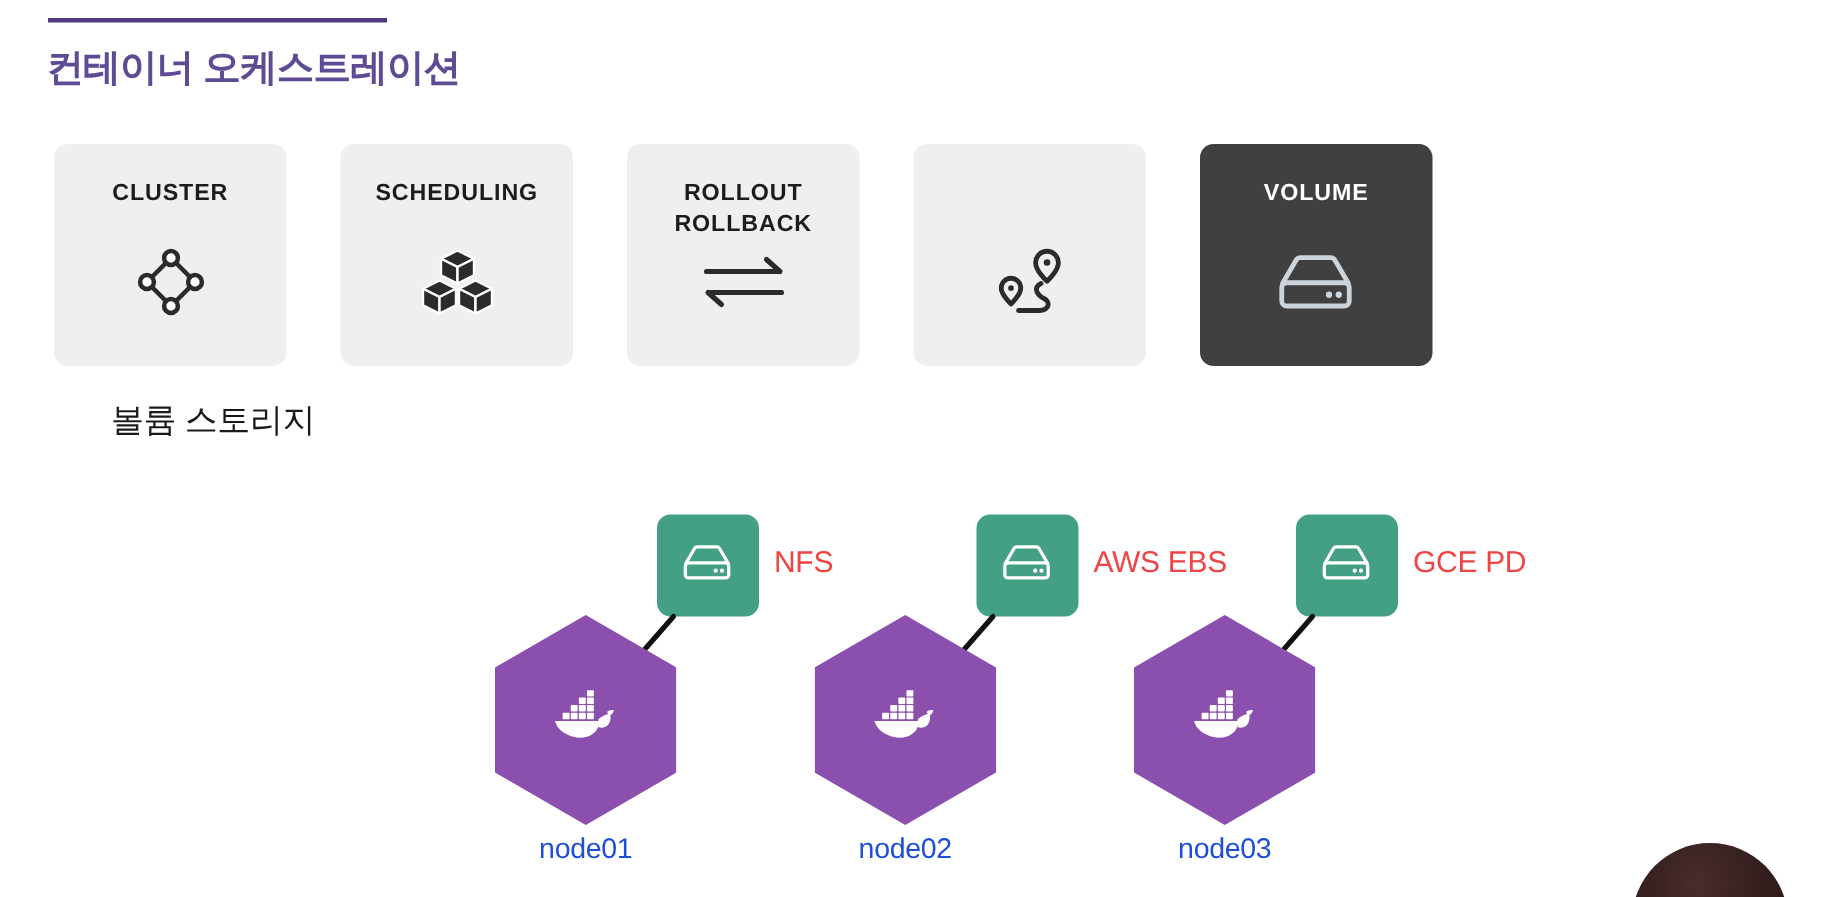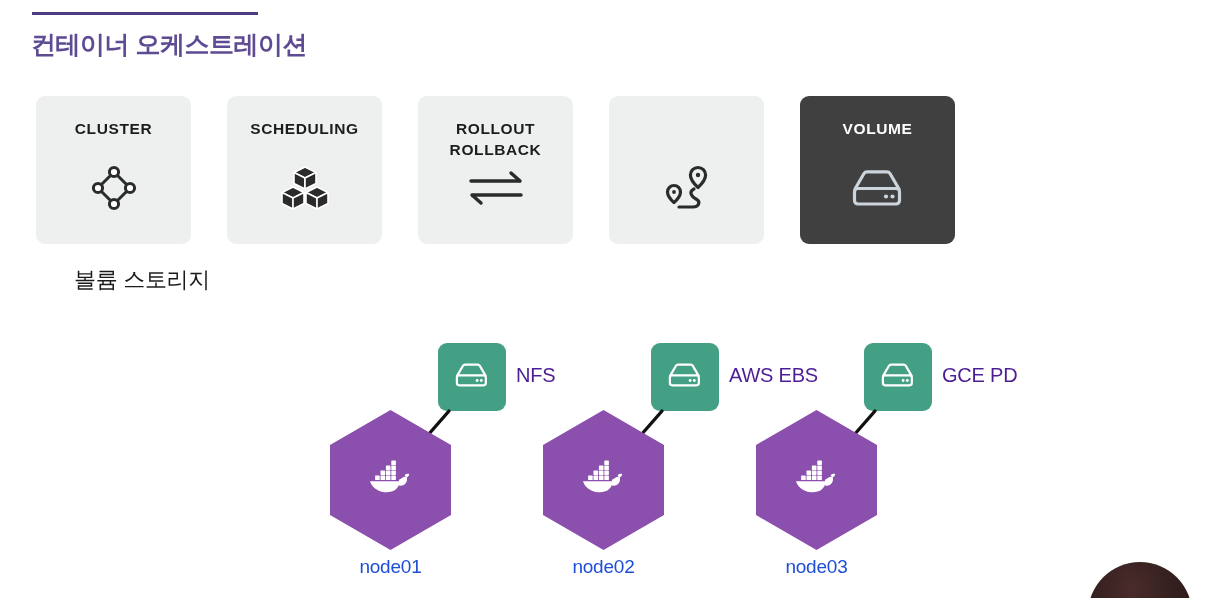--- a/index.html
+++ b/index.html
@@ -119,21 +119,21 @@
     background: #44a085;
     display: flex;
     align-items: center;
     justify-content: center;
   }
   .storage-label {
     position: absolute;
     left: 186px;
     top: 34px;
     font-size: 20px;
-    color: #4c1d95;
+    color: #ef4444;
     letter-spacing: -0.2px;
     white-space: nowrap;
     text-align: center;
   }
   .connector {
     position: absolute;
     left: 88px;
     top: 78px;
     width: 34px;
     height: 38px;

